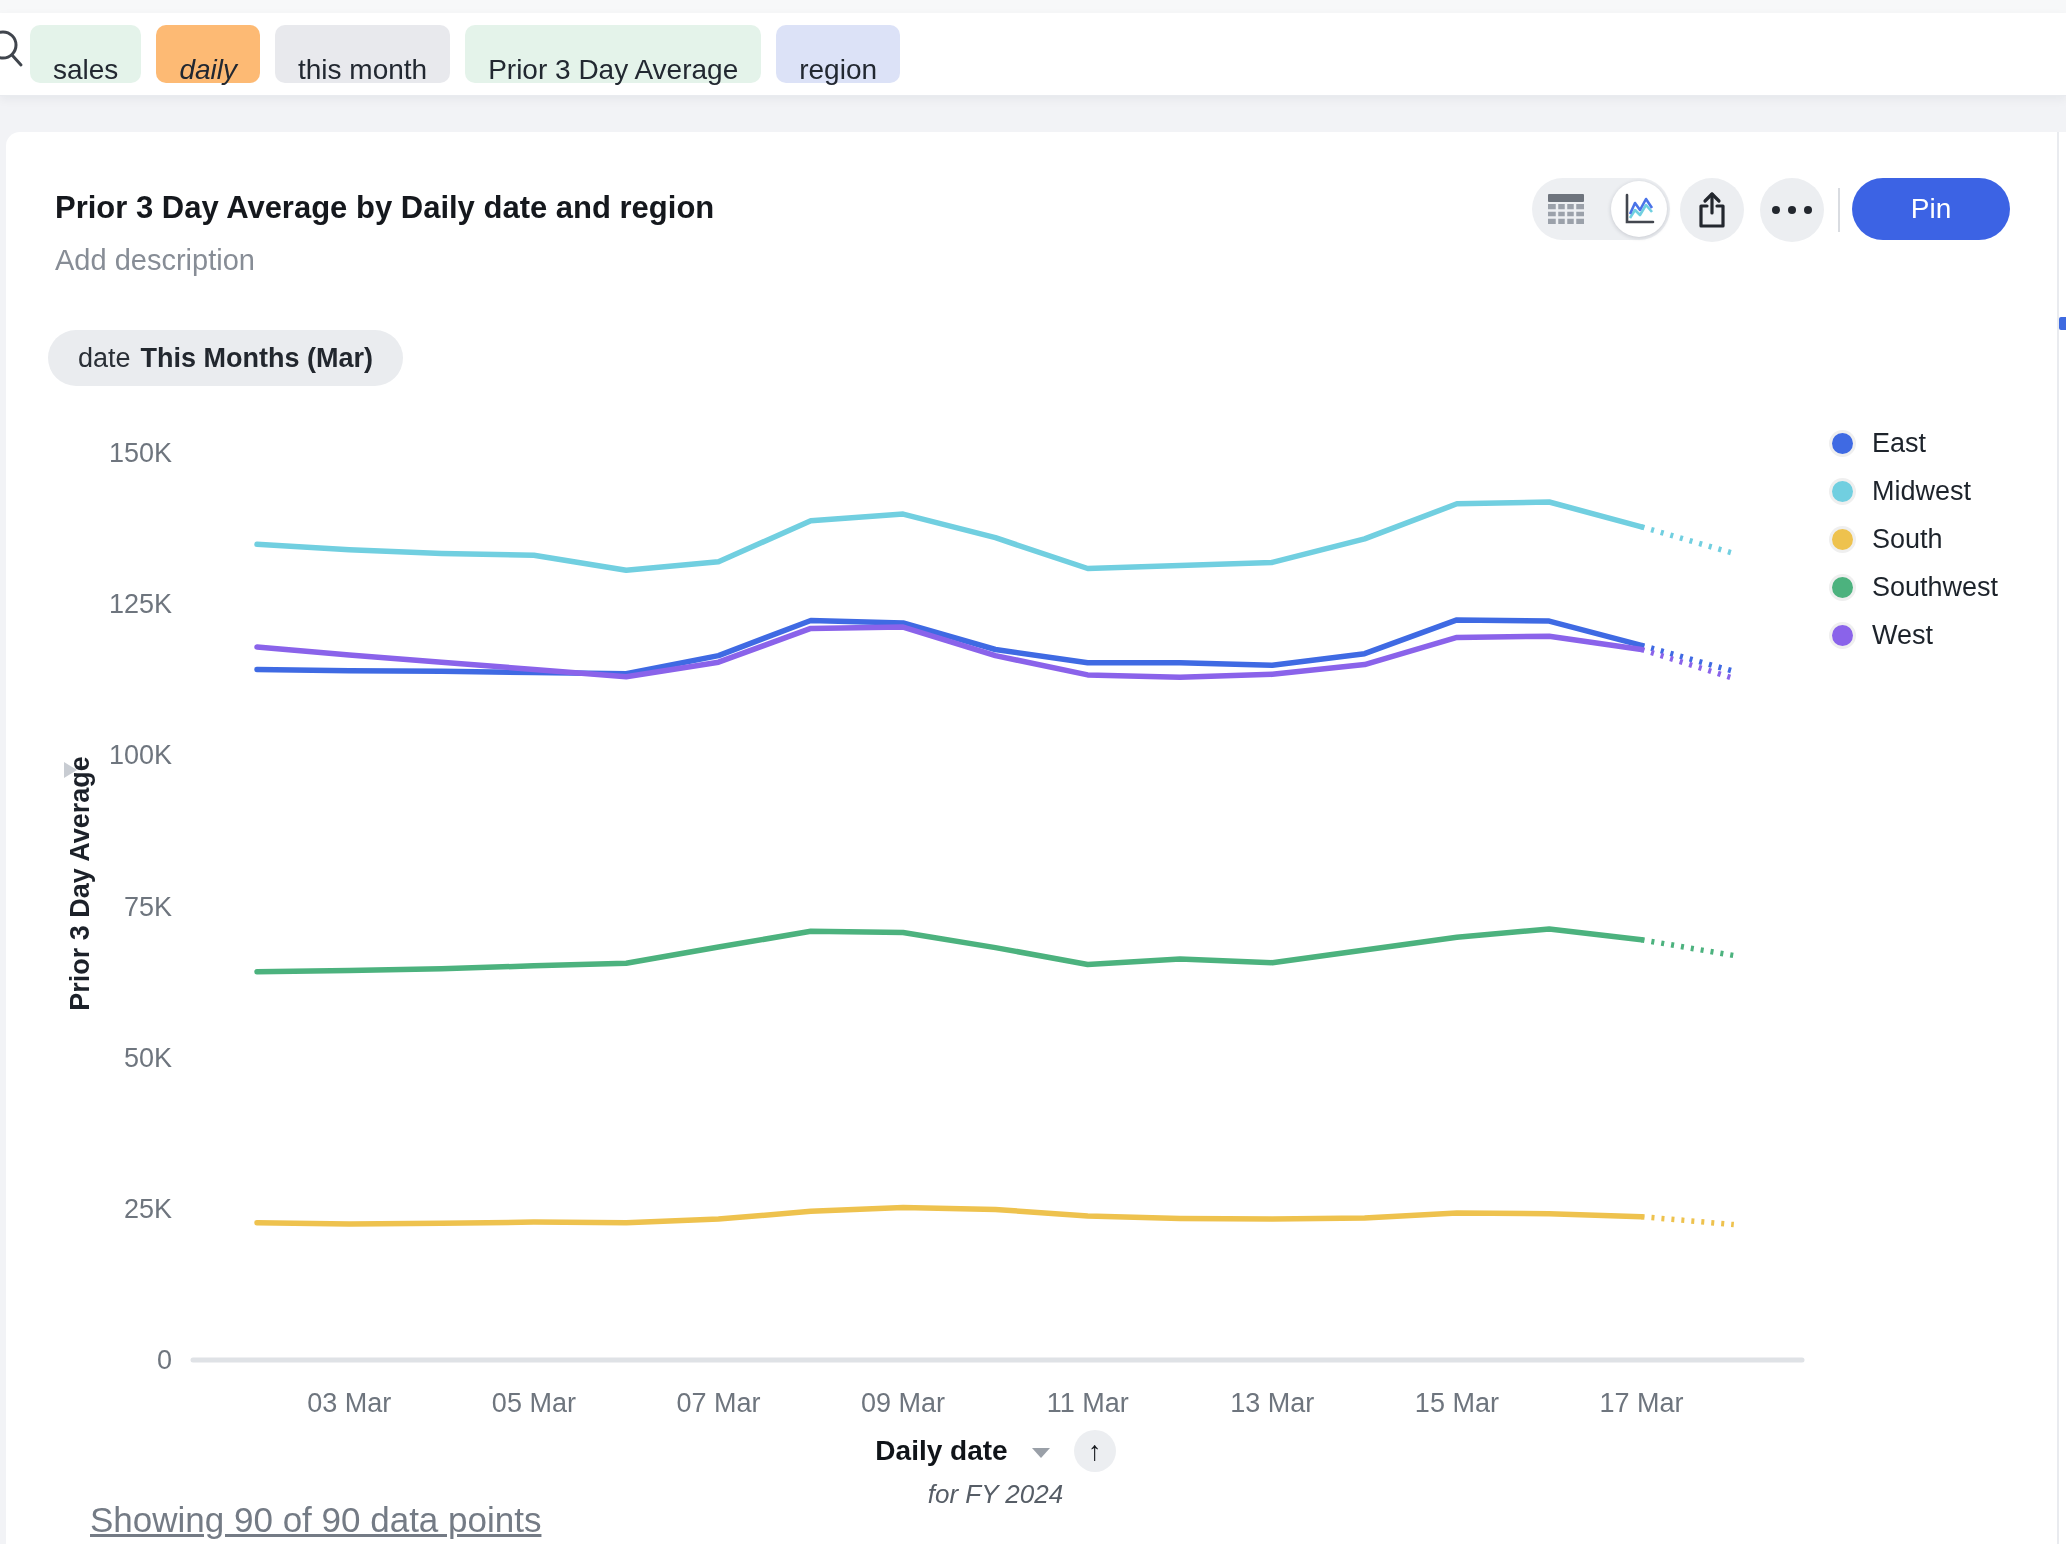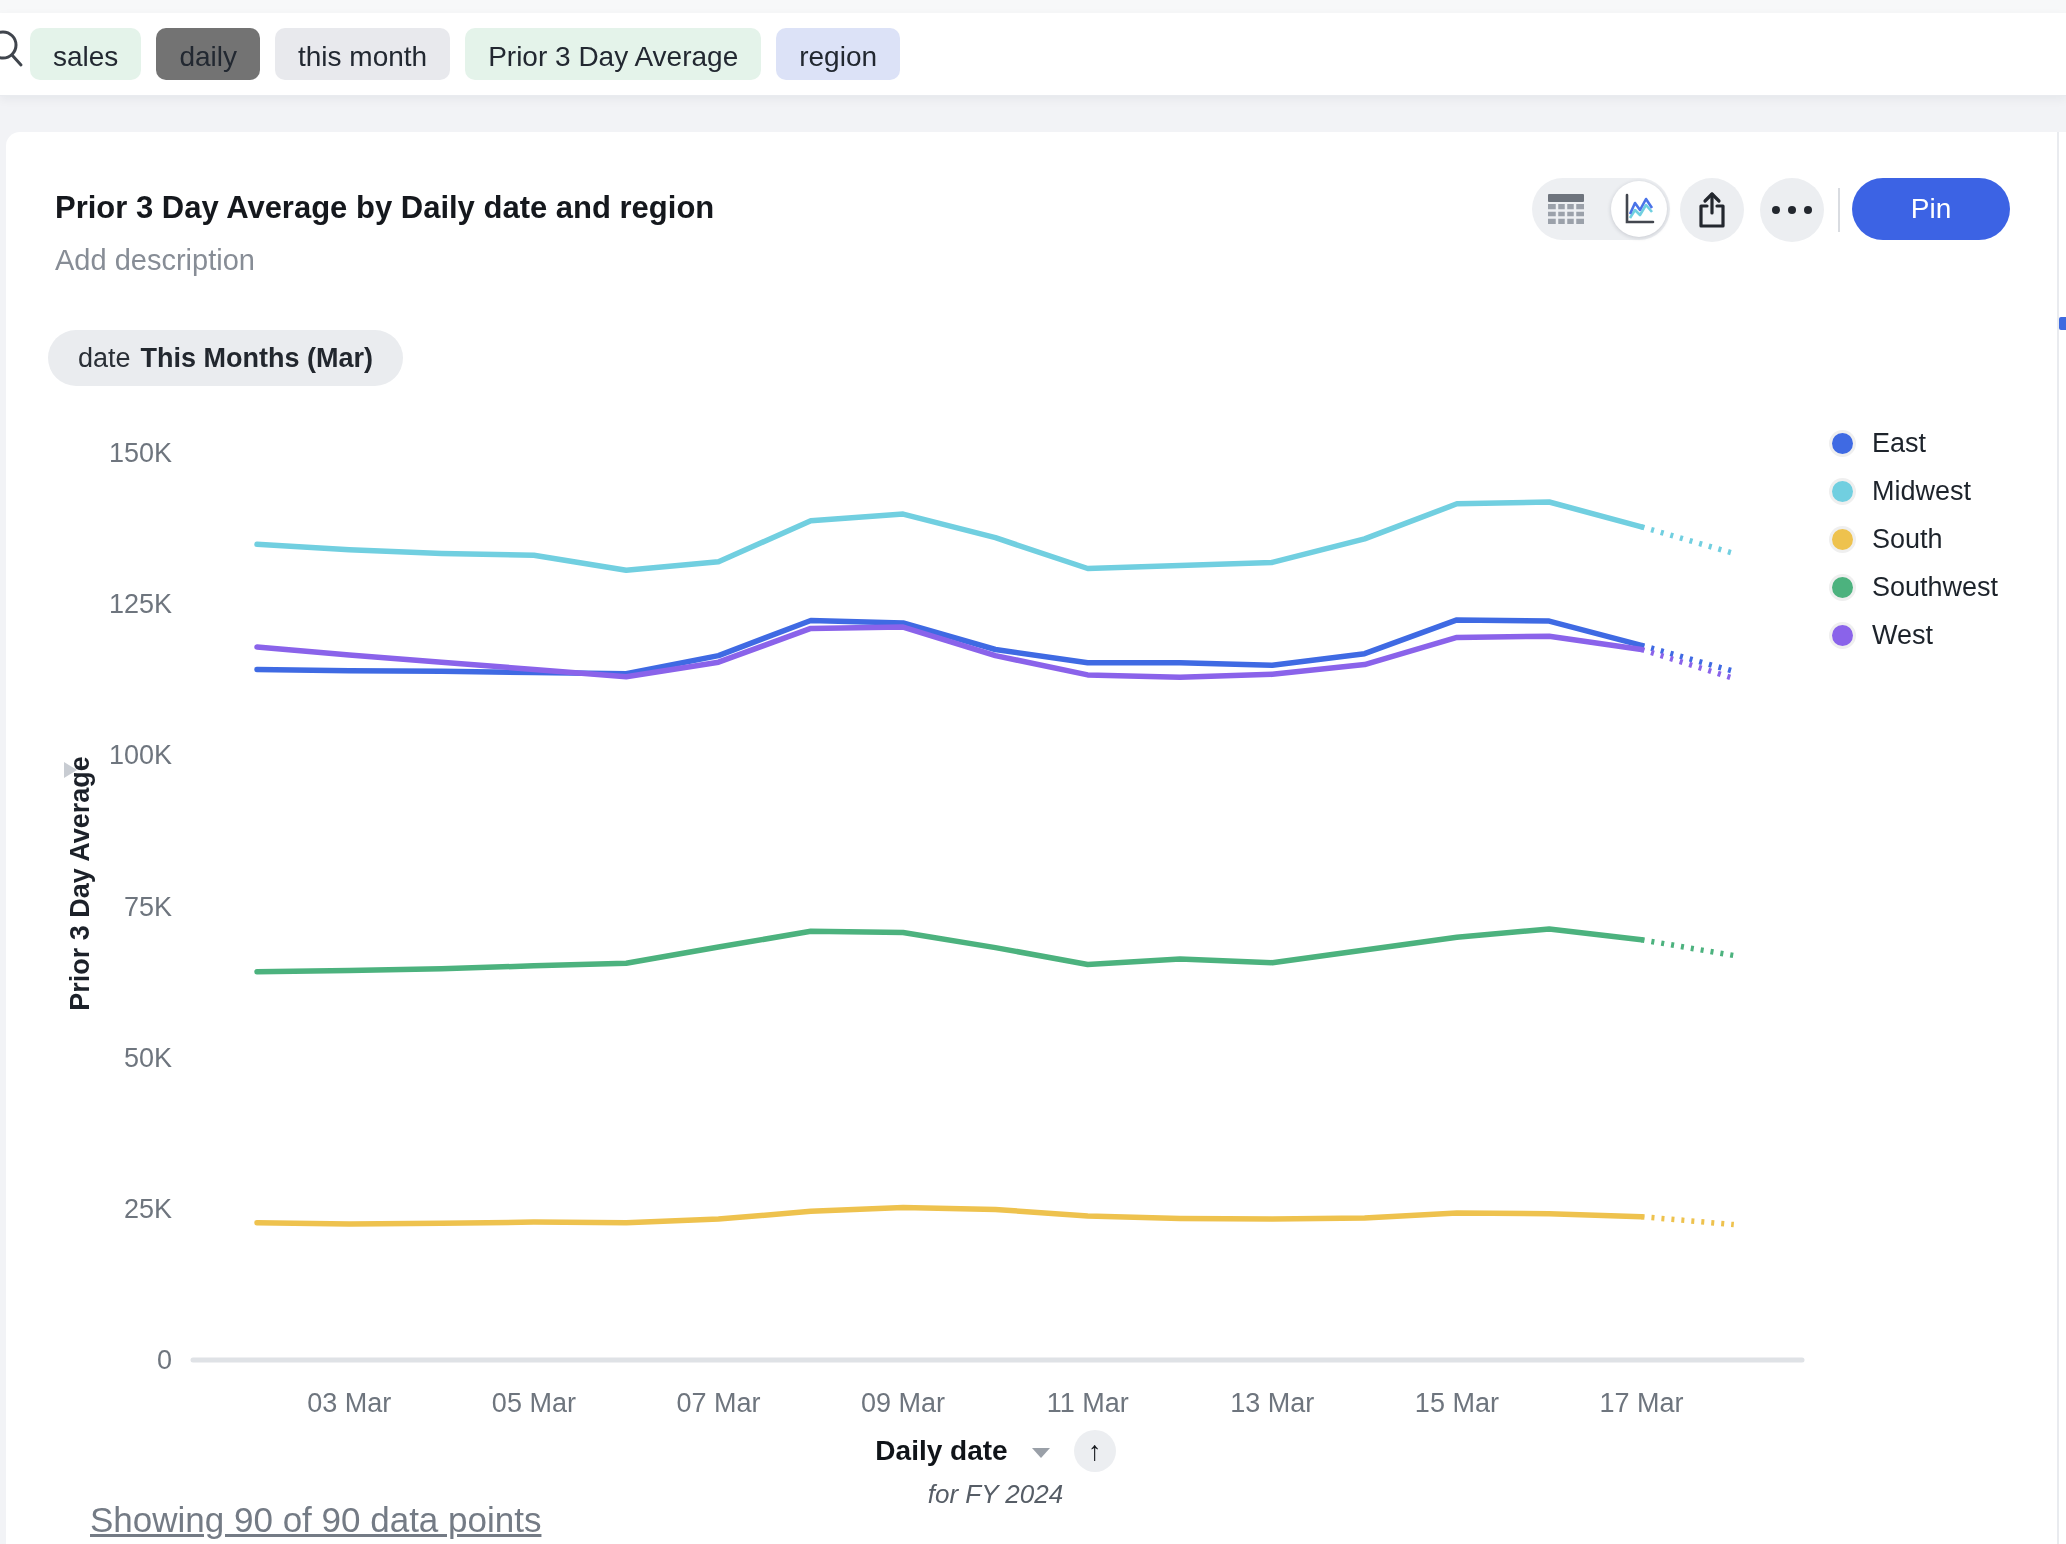--- a/index.html
+++ b/index.html
@@ -5,23 +5,23 @@
   * { margin:0; padding:0; box-sizing:border-box; }
   body { font-family:"Liberation Sans", sans-serif; background:#eef0f3; }
   .page { position:relative; width:2066px; height:1544px; background:#f2f3f6; overflow:hidden; }
 
   
   .topstrip { position:absolute; left:0; top:0; width:2066px; height:13px; background:#f7f8f9; }
   .searchbar { position:absolute; left:0; top:13px; width:2066px; height:82px; background:#ffffff;
                box-shadow:0 1px 0 #e9ebef, 0 4px 10px rgba(25,35,55,.06); display:flex; align-items:center; }
   .search-svg { position:absolute; left:-7px; top:12px; }
   .tokens { display:flex; gap:15px; margin-left:30px; }
-  .token { height:52px; line-height:58px; padding:0 23px; border-radius:10px; font-size:28px; color:#222831; white-space:nowrap; }
+  .token { height:58px; line-height:58px; padding:16px 23px; border-radius:10px; font-size:28px; color:#222831; white-space:nowrap; }
   .tone-green  { background:#e4f3ea; }
-  .tone-purple { background:#737373; }
+  .tone-purple { background:#fdba74;font-style:italic; }
   .tone-gray   { background:#e8e9ed;text-align:center; }
   .tone-blue   { background:#dce2f7; }
 
   
   .card { position:absolute; left:6px; top:132px; width:2060px; height:1412px; background:#ffffff; border-radius:14px 0 0 0; }
   .right-edge { position:absolute; left:2057px; top:132px; width:2px; height:1412px; background:#e9ebef; }
   .right-indicator { position:absolute; left:2059px; top:317px; width:10px; height:13px; background:#3e6ae0; border-radius:2px; }
 
   .title { position:absolute; left:55px; top:190px; font-size:31px; font-weight:700; color:#15181d; }
   .adddesc { position:absolute; left:55px; top:244px; font-size:29px; color:#878d96;text-align:right; }

